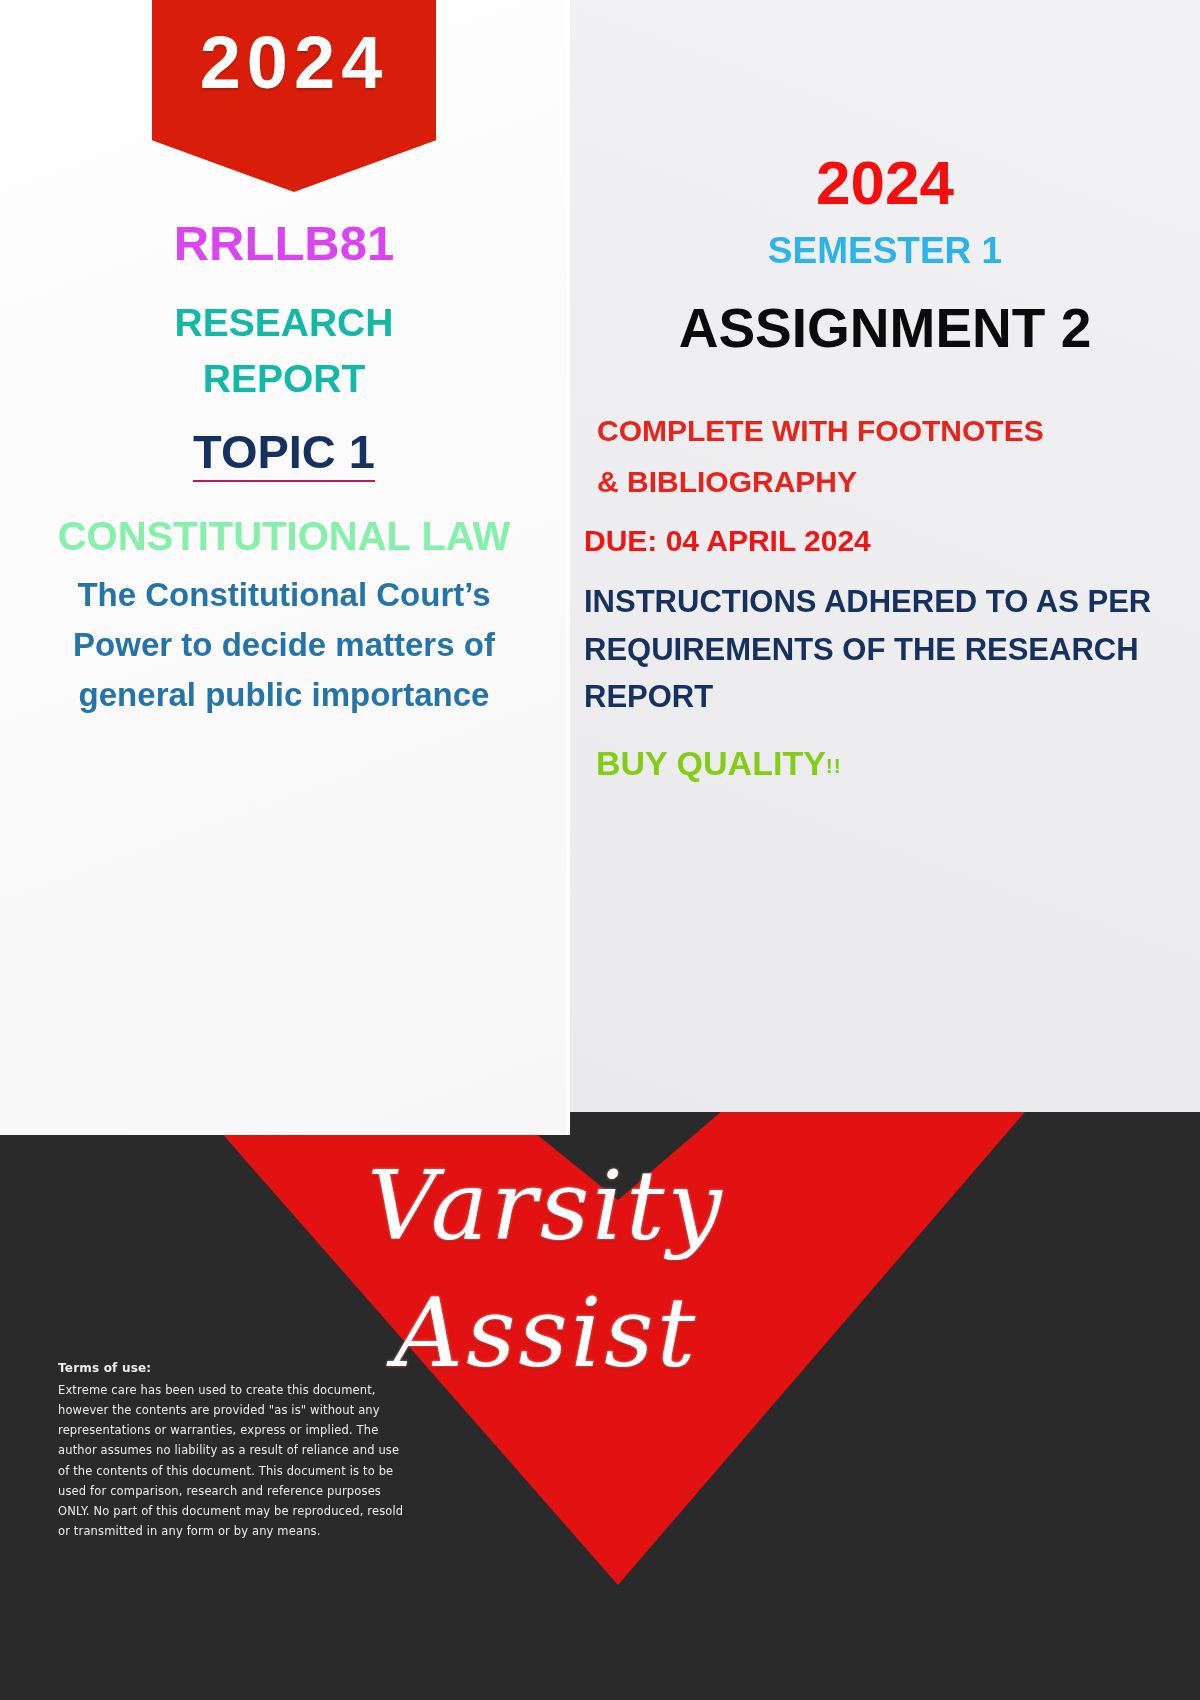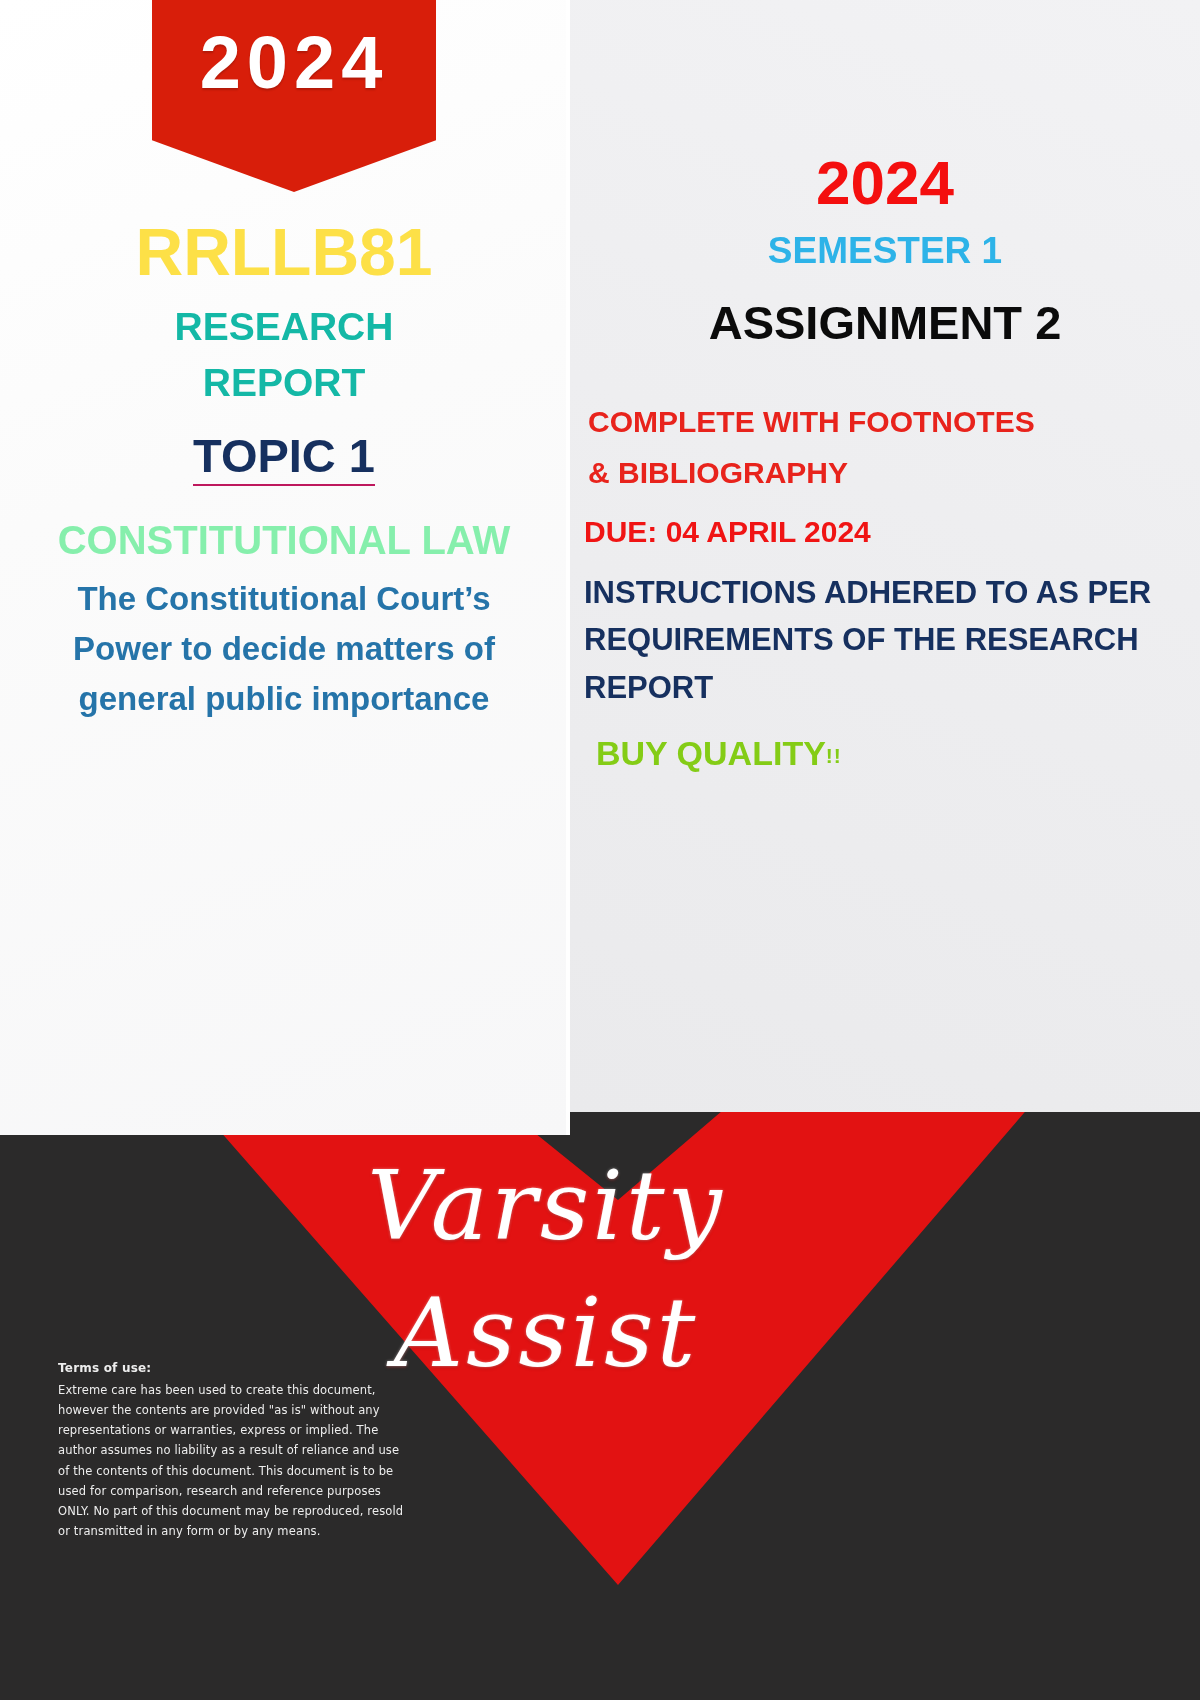--- a/index.html
+++ b/index.html
@@ -87,26 +87,26 @@
 
   
   .left-col {
     position: absolute;
     left: 8px;
     top: 218px;
     width: 552px;
     text-align: center;
   }
   .course-code {
-    color: #fde047;
-    font-size: 66px;
+    color: #d946ef;
+    font-size: 49px;
     font-weight: bold;
     line-height: 1.05;
     letter-spacing: 0px;
-    margin: 0 0 12px 0;
+    margin: 0 0 26px 0;
   }
   .report-line {
     color: #14b8a6;
     font-size: 39px;
     font-weight: bold;
     line-height: 1.42;
     margin: 0;
   }
   .topic {
     color: #16305f;
@@ -153,32 +153,32 @@
   .r-semester {
     color: #2db3e8;
     font-size: 37px;
     font-weight: bold;
     text-align: center;
     margin: 0 0 22px 0;
     line-height: 1.2;
   }
   .r-assignment {
     color: #0b0b0b;
-    font-size: 47px;
+    font-size: 55px;
     font-weight: bold;
     text-align: center;
     margin: 0 0 46px 0;
     line-height: 1.2;
   }
   .r-req {
     color: #e8231c;
     font-size: 30px;
     font-weight: bold;
     line-height: 1.63;
-    margin: 0 0 2px 4px;
+    margin: 0 0 2px 13px;
     text-align: left;
   }
   .r-due {
     color: #f01414;
     font-size: 30px;
     font-weight: bold;
     margin: 14px 0 18px 0;
     text-align: left;
     line-height: 1.3;
   }

